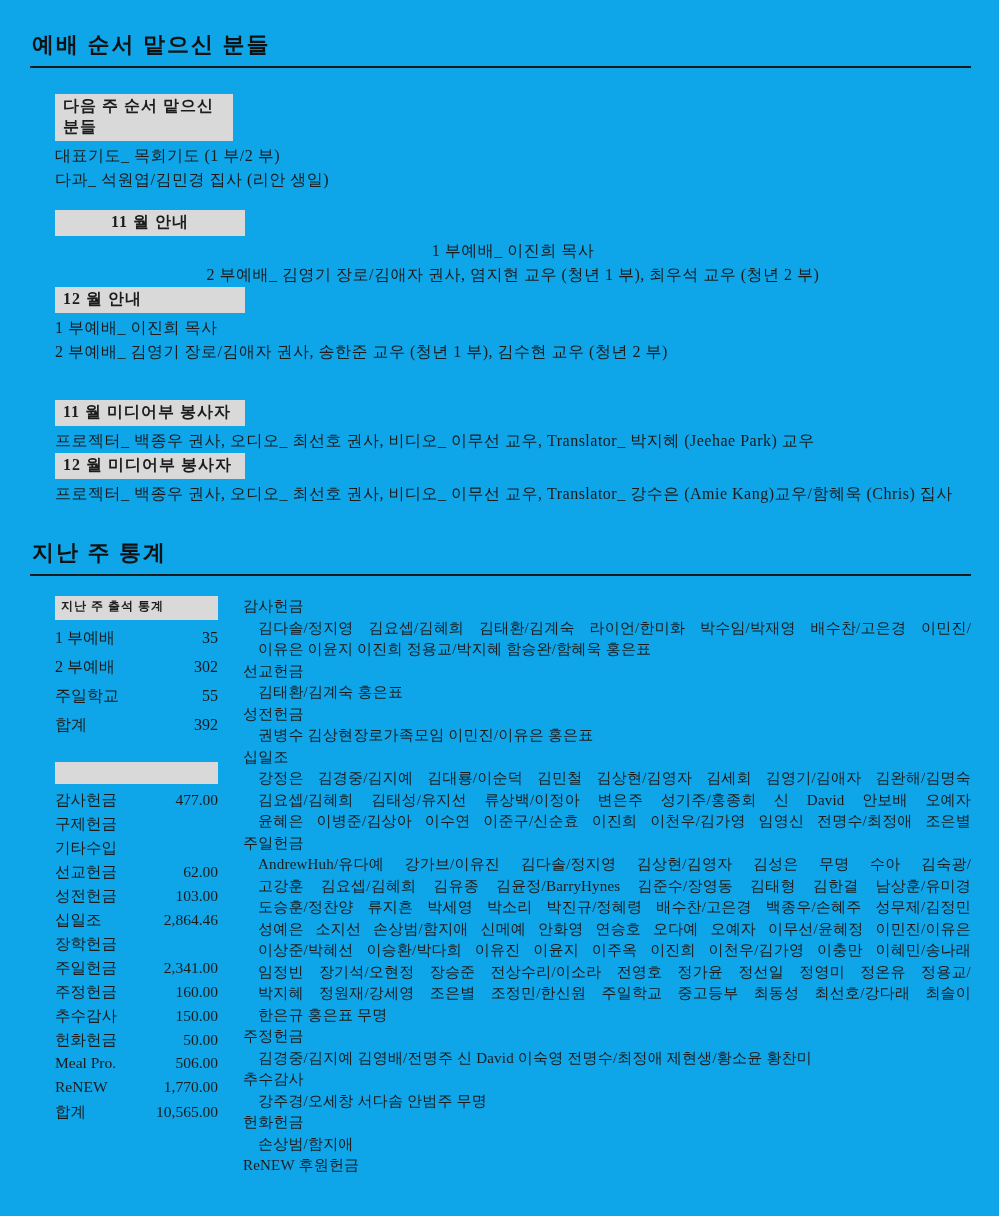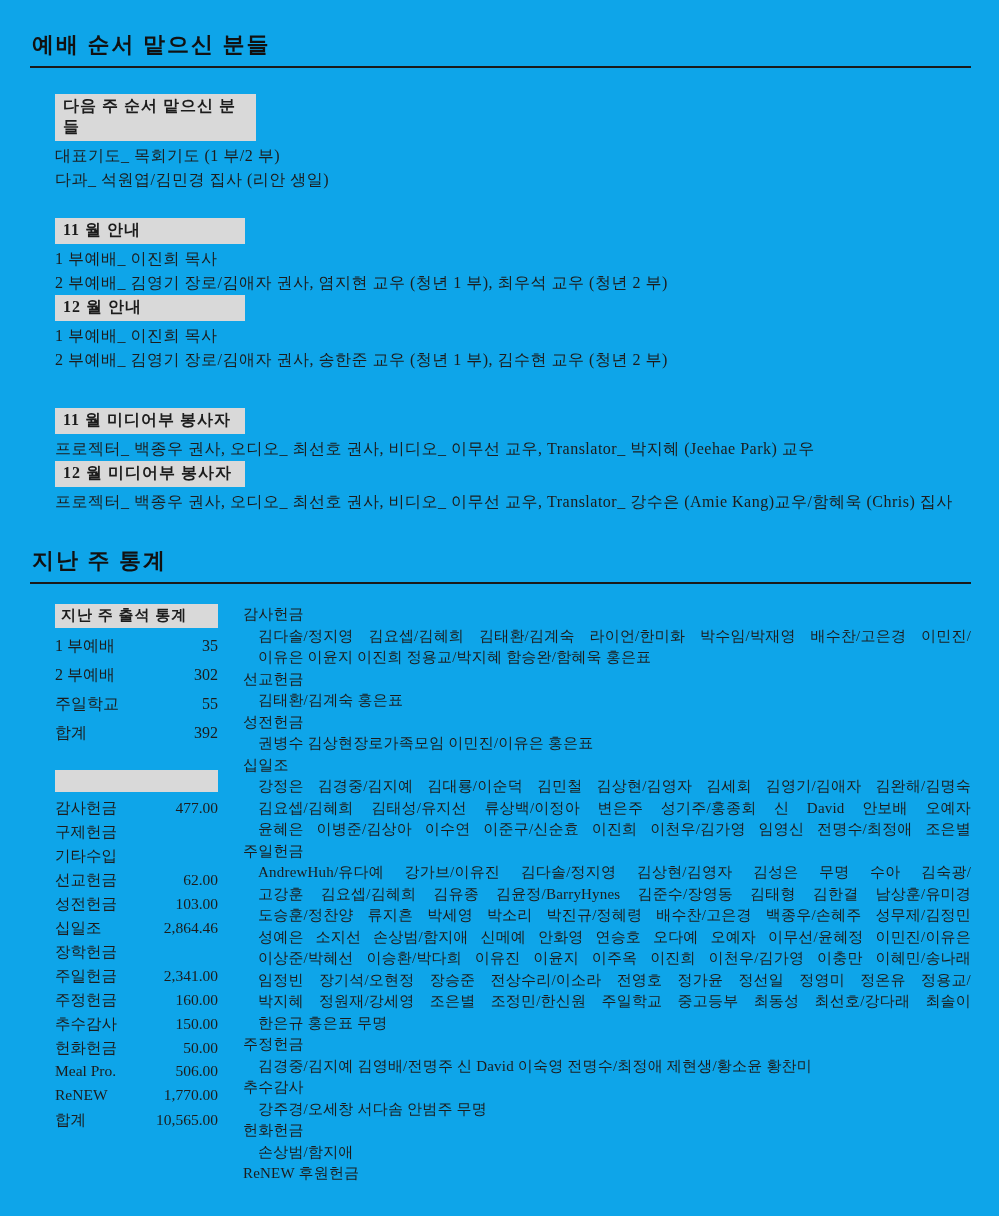--- a/index.html
+++ b/index.html
@@ -34,46 +34,46 @@
   .gray-h {
     display: block;
     background: #d9d9d9;
     font-weight: bold;
     font-size: 16px;
     letter-spacing: 1px;
     padding: 2px 8px 3px 8px;
     margin-bottom: 3px;
   }
   .w190 { width: 190px; }
-  .w215 { width: 201px; }
+  .w215 { width: 178px; }
 
   .line {
     font-size: 16px;
     line-height: 24px;
     letter-spacing: 0.5px;
     white-space: nowrap;
   }
 
   .top-pair { display: flex; margin-top: 26px; }
   .top-pair .col-l { flex: 0 0 480px; }
   .top-pair .col-r { flex: 1; }
 
-  .block { margin-top: 26px; }
+  .block { margin-top: 18px; text-align: center; }
   .block-gap { margin-top: 36px; }
 
   .stats-title-wrap { margin-top: 32px; }
 
   .stats-row { display: flex; margin-top: 20px; }
   .stats-col { flex: 0 0 163px; }
   .donors-col { margin-left: 25px; width: 745px; }
 
   .stat-h {
     background: #d9d9d9;
     font-weight: bold;
-    font-size: 15px;
+    font-size: 12px;
     letter-spacing: 1px;
     padding: 2px 6px 6px 6px;
     height: 24px;
   }
   .stat-table { margin-top: 4px; }
   .stat-row {
     display: flex;
     justify-content: space-between;
     font-size: 16px;
     height: 29px;

